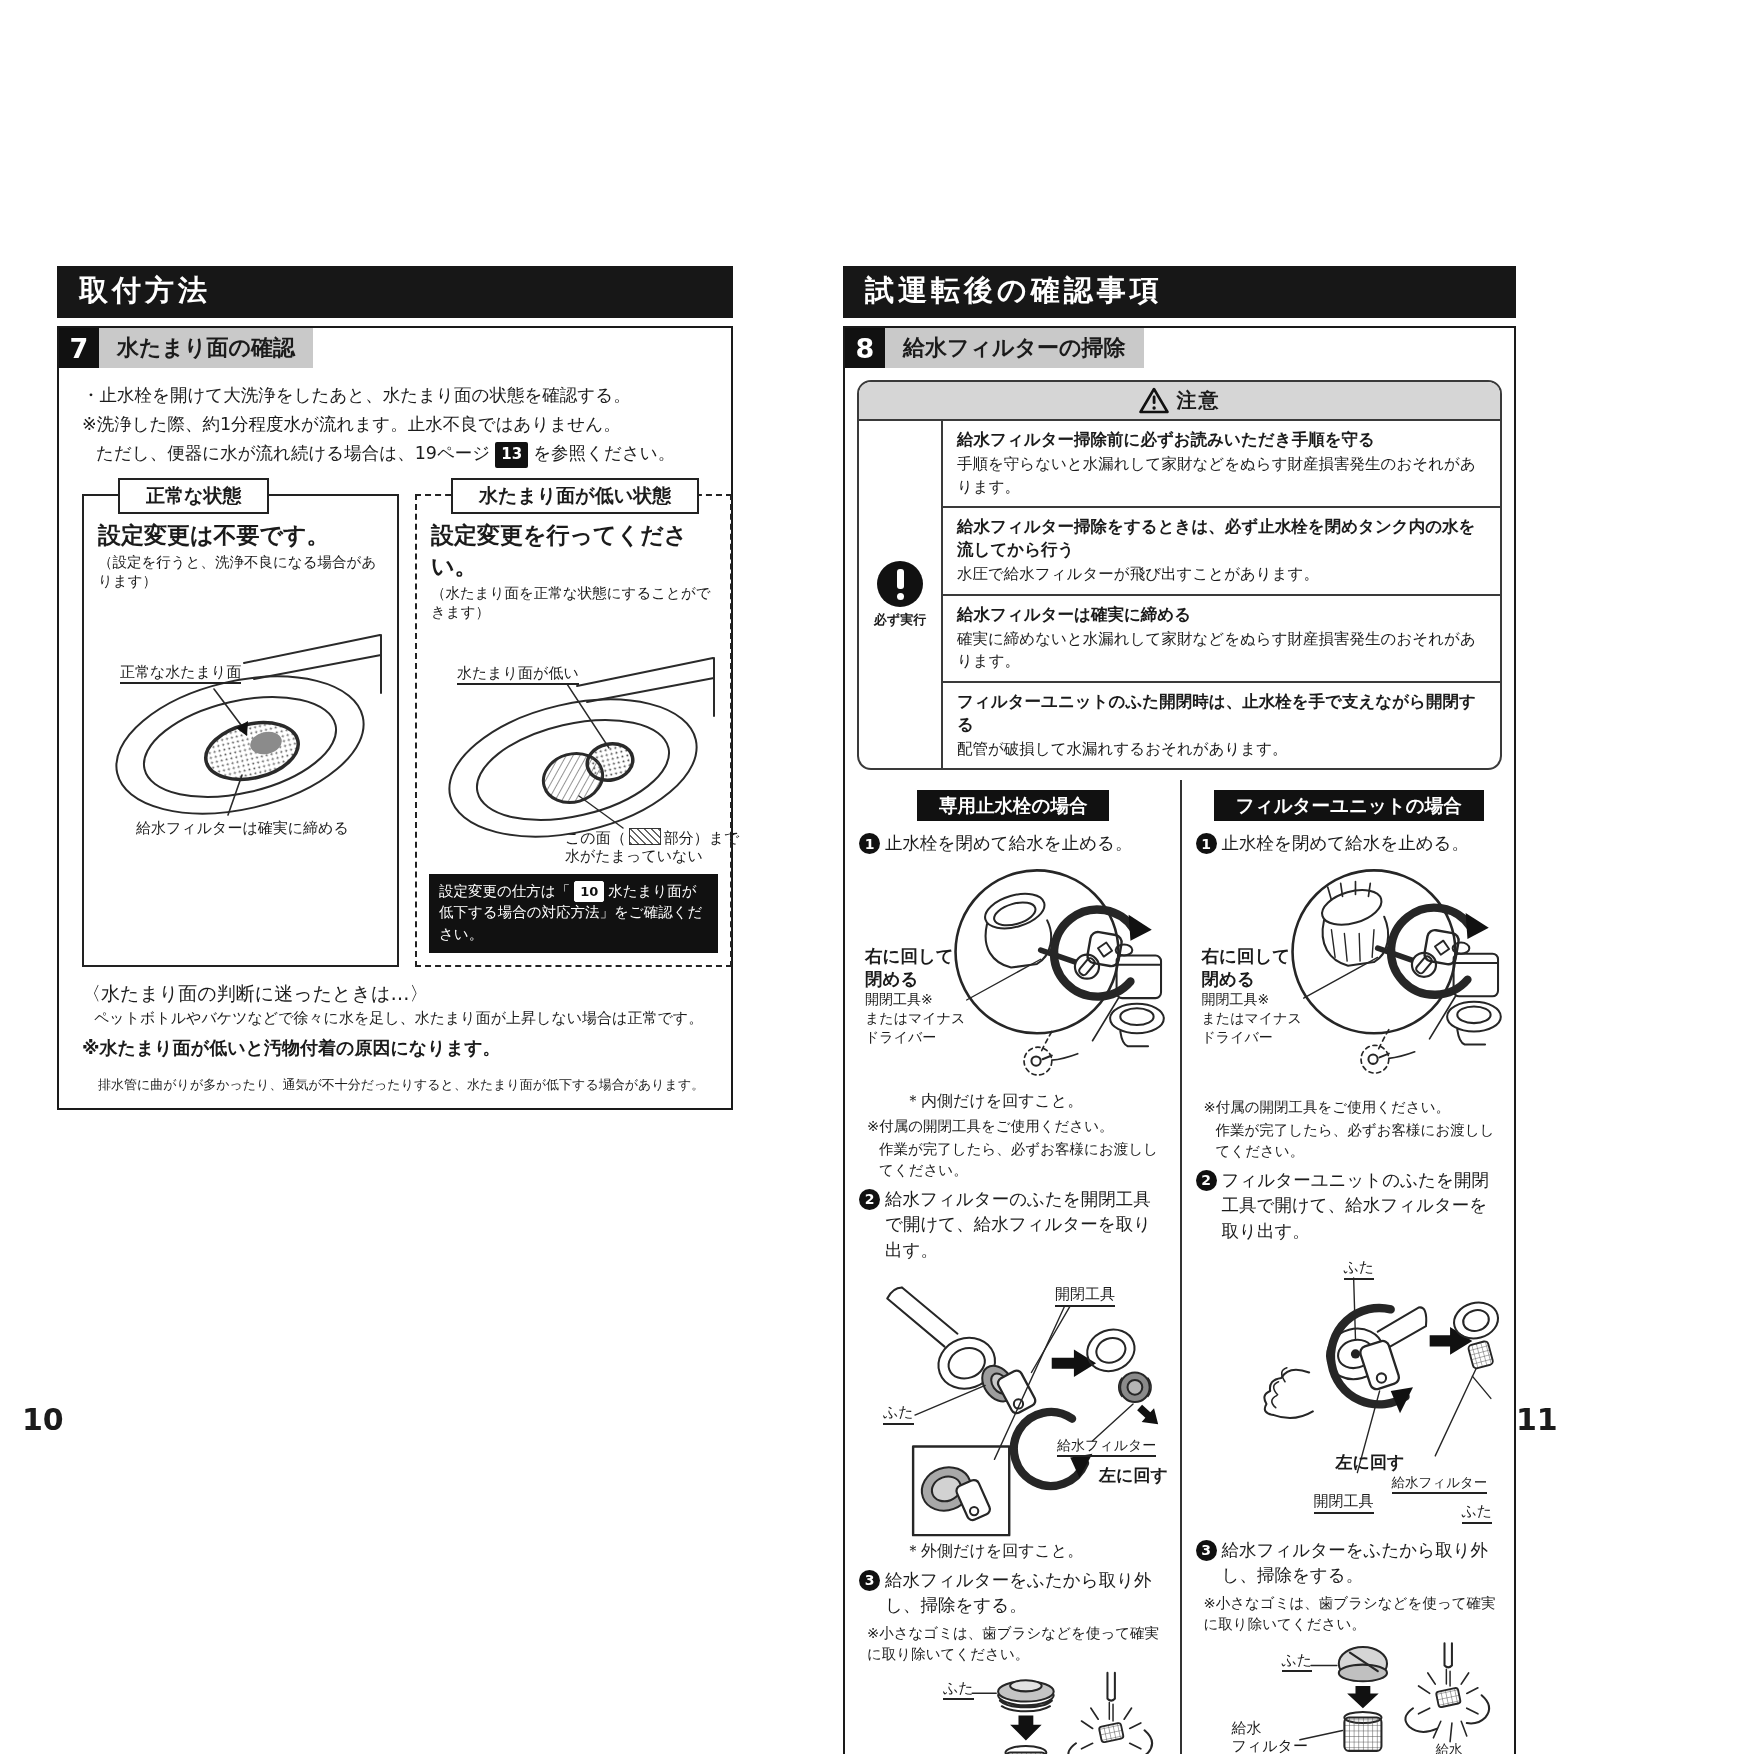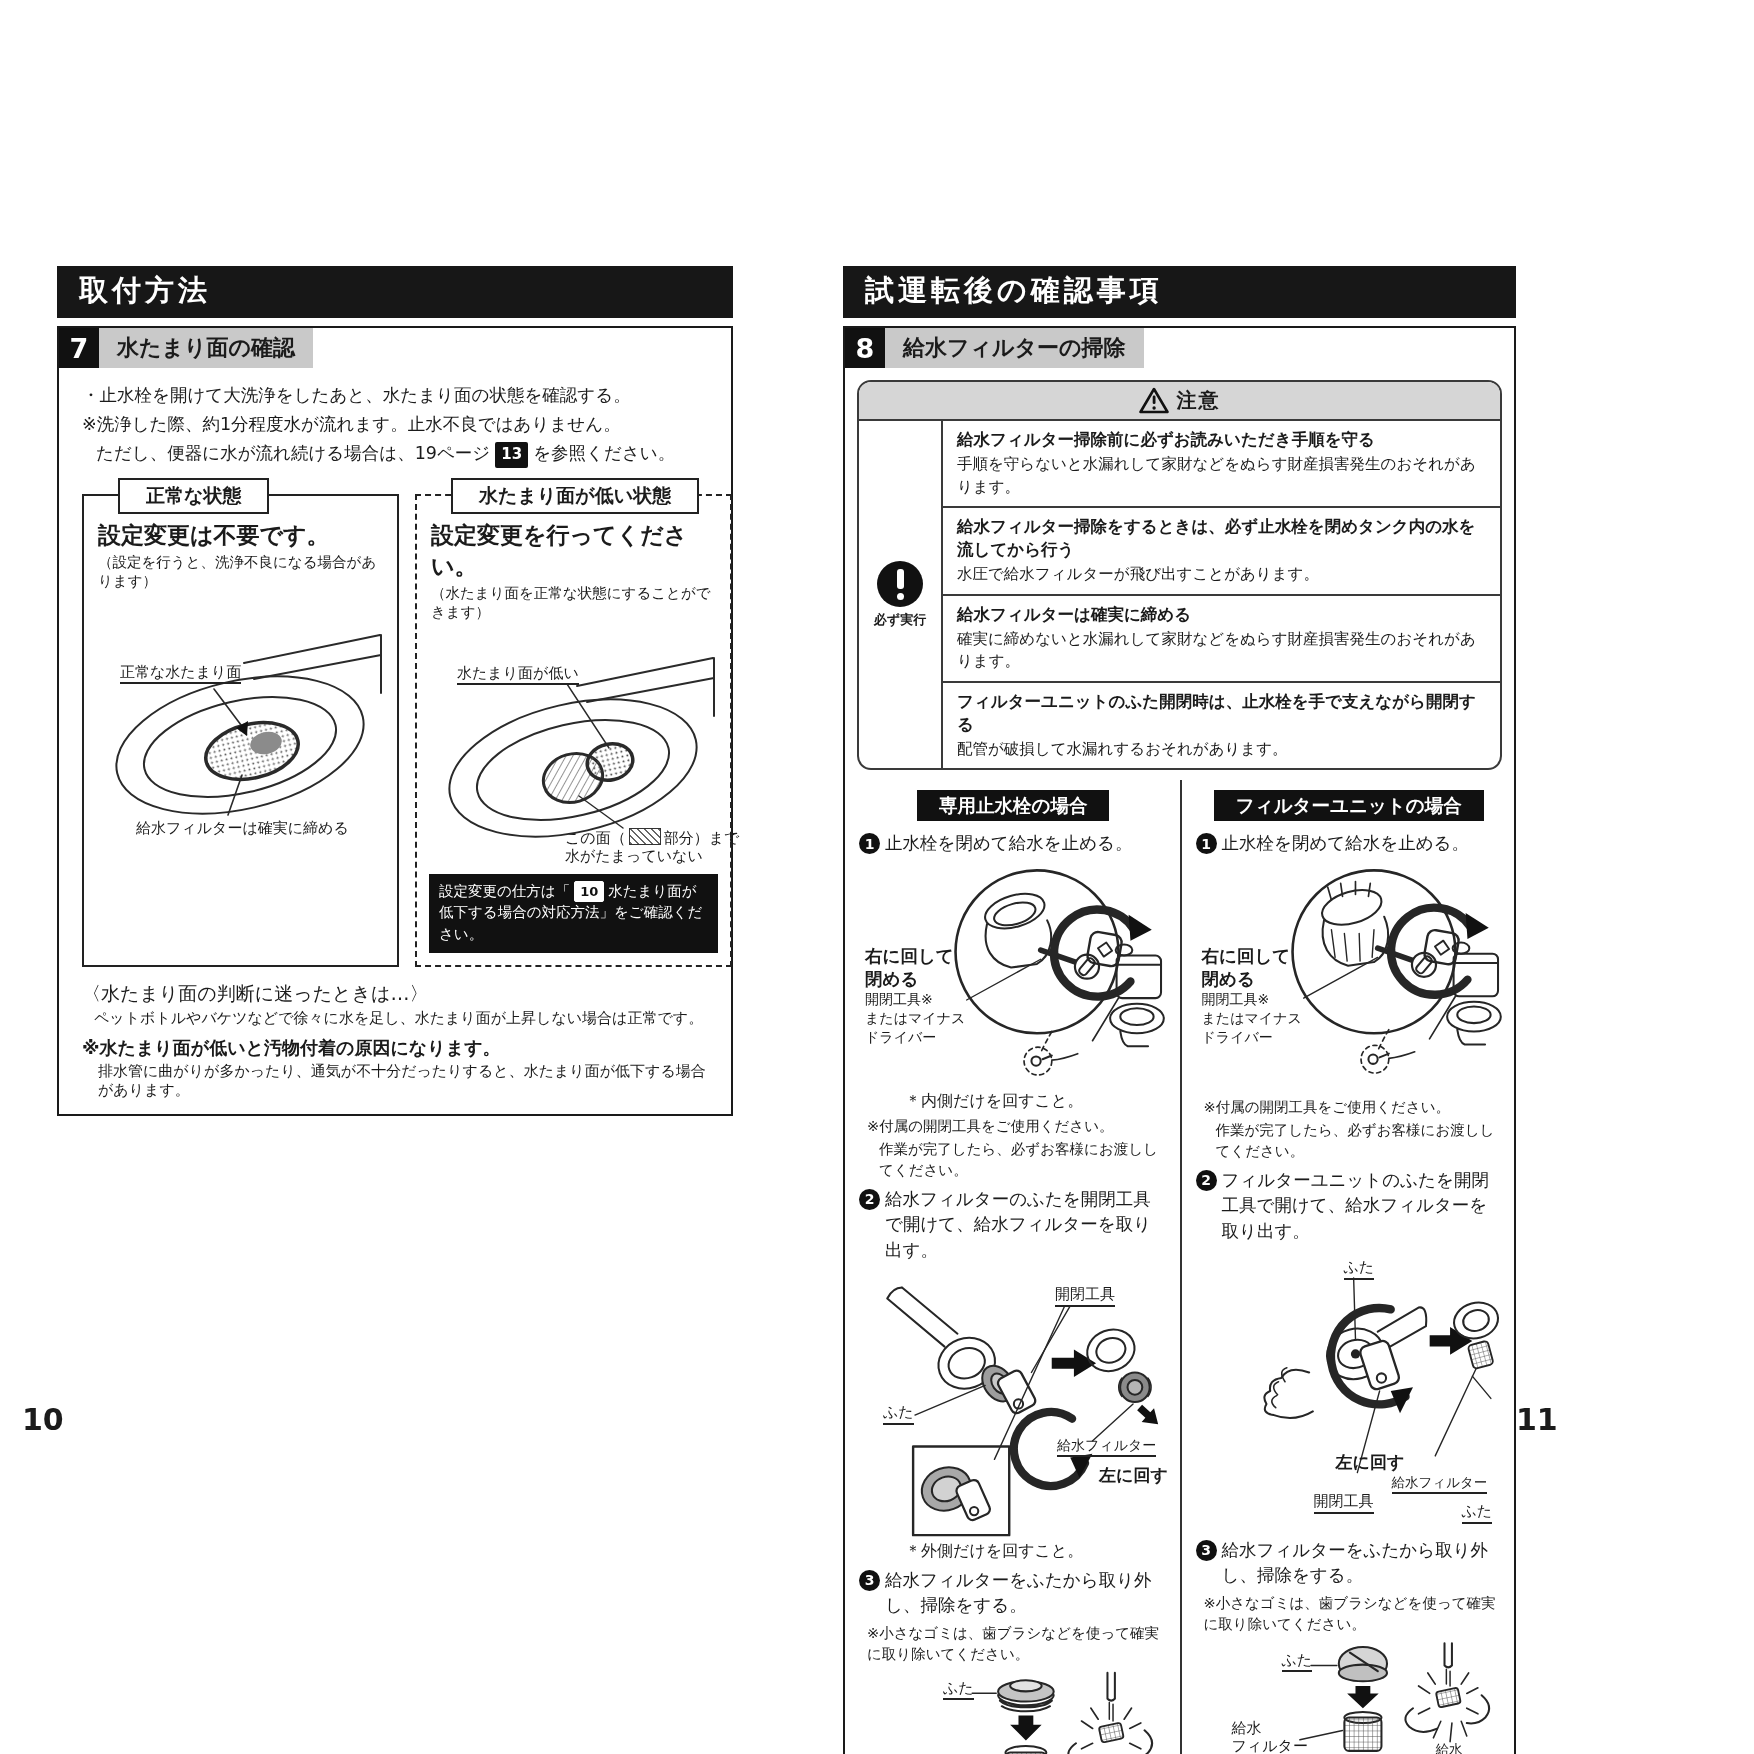--- a/index.html
+++ b/index.html
@@ -42,21 +42,21 @@
   .lbl.bold{font-weight:bold;font-size:17px;}
   .hatch-swatch{display:inline-block;width:30px;height:15px;vertical-align:-2px;
     border:1.5px solid #333;margin:0 3px;
     background:repeating-linear-gradient(45deg,#666 0 1.5px,transparent 1.5px 5px);}
   .black-note{background:#111;color:#fff;font-size:14.5px;line-height:1.5;
     padding:7px 10px;margin:8px 2px 2px 2px;}
   .footer-note{margin-top:14px;}
   .fn-title{font-size:19px;margin:2px 0;}
   .fn-line{font-size:15px;margin:2px 0 8px 12px;}
   .fn-bold{font-size:18px;font-weight:bold;margin:2px 0;}
-  .fn-small{font-size:15px;margin:2px 0 0 16px;}
+  .fn-small{font-size:13px;margin:16px 0 0 16px;}
   .page-num{position:absolute;font-weight:bold;font-size:30px;}
   .pn-left{left:22px;top:1402px;}
   .pn-right{left:1516px;top:1402px;}
   
   .caution{border:2px solid #3a3a3a;border-radius:14px;margin:12px 12px 10px 12px;overflow:hidden;}
   .caution-head{background:#d6d6d6;display:flex;align-items:center;justify-content:center;
     gap:8px;padding:5px 0;border-bottom:2px solid #3a3a3a;}
   .caution-title{font-weight:bold;font-size:20px;letter-spacing:2px;}
   .caution-body{display:flex;}
   .caution-iconcol{width:82px;flex:none;display:flex;flex-direction:column;align-items:center;

